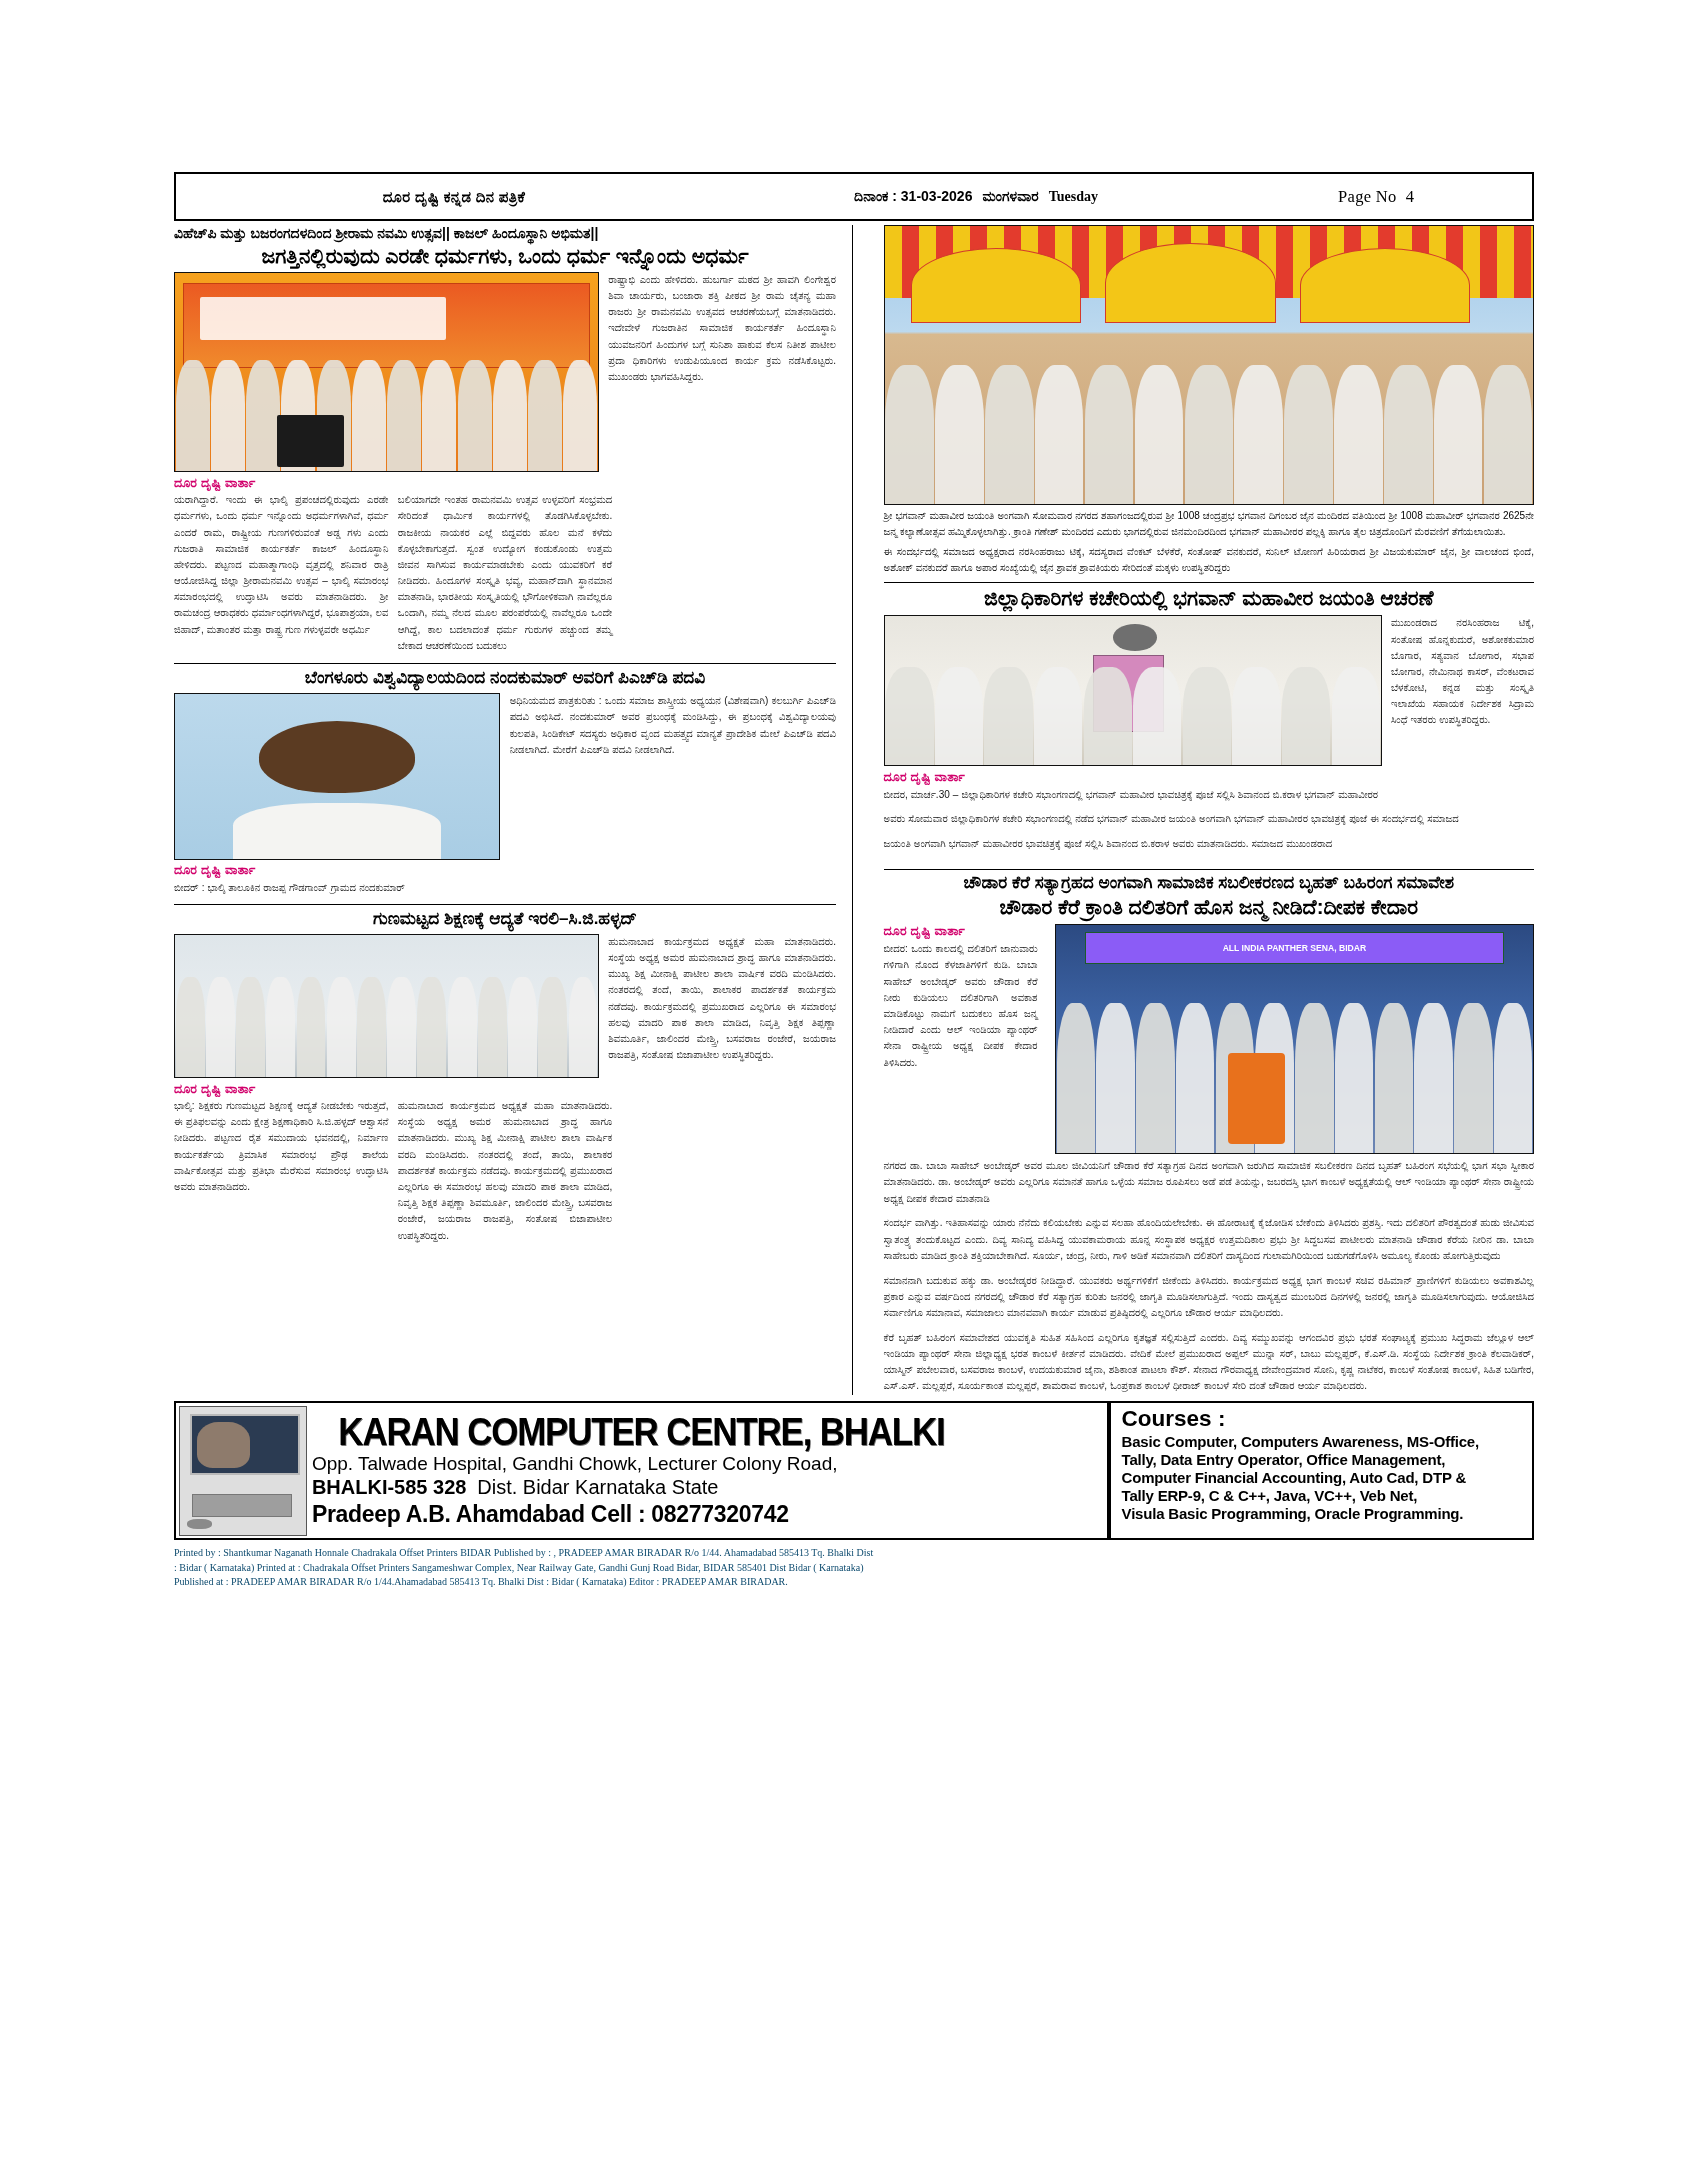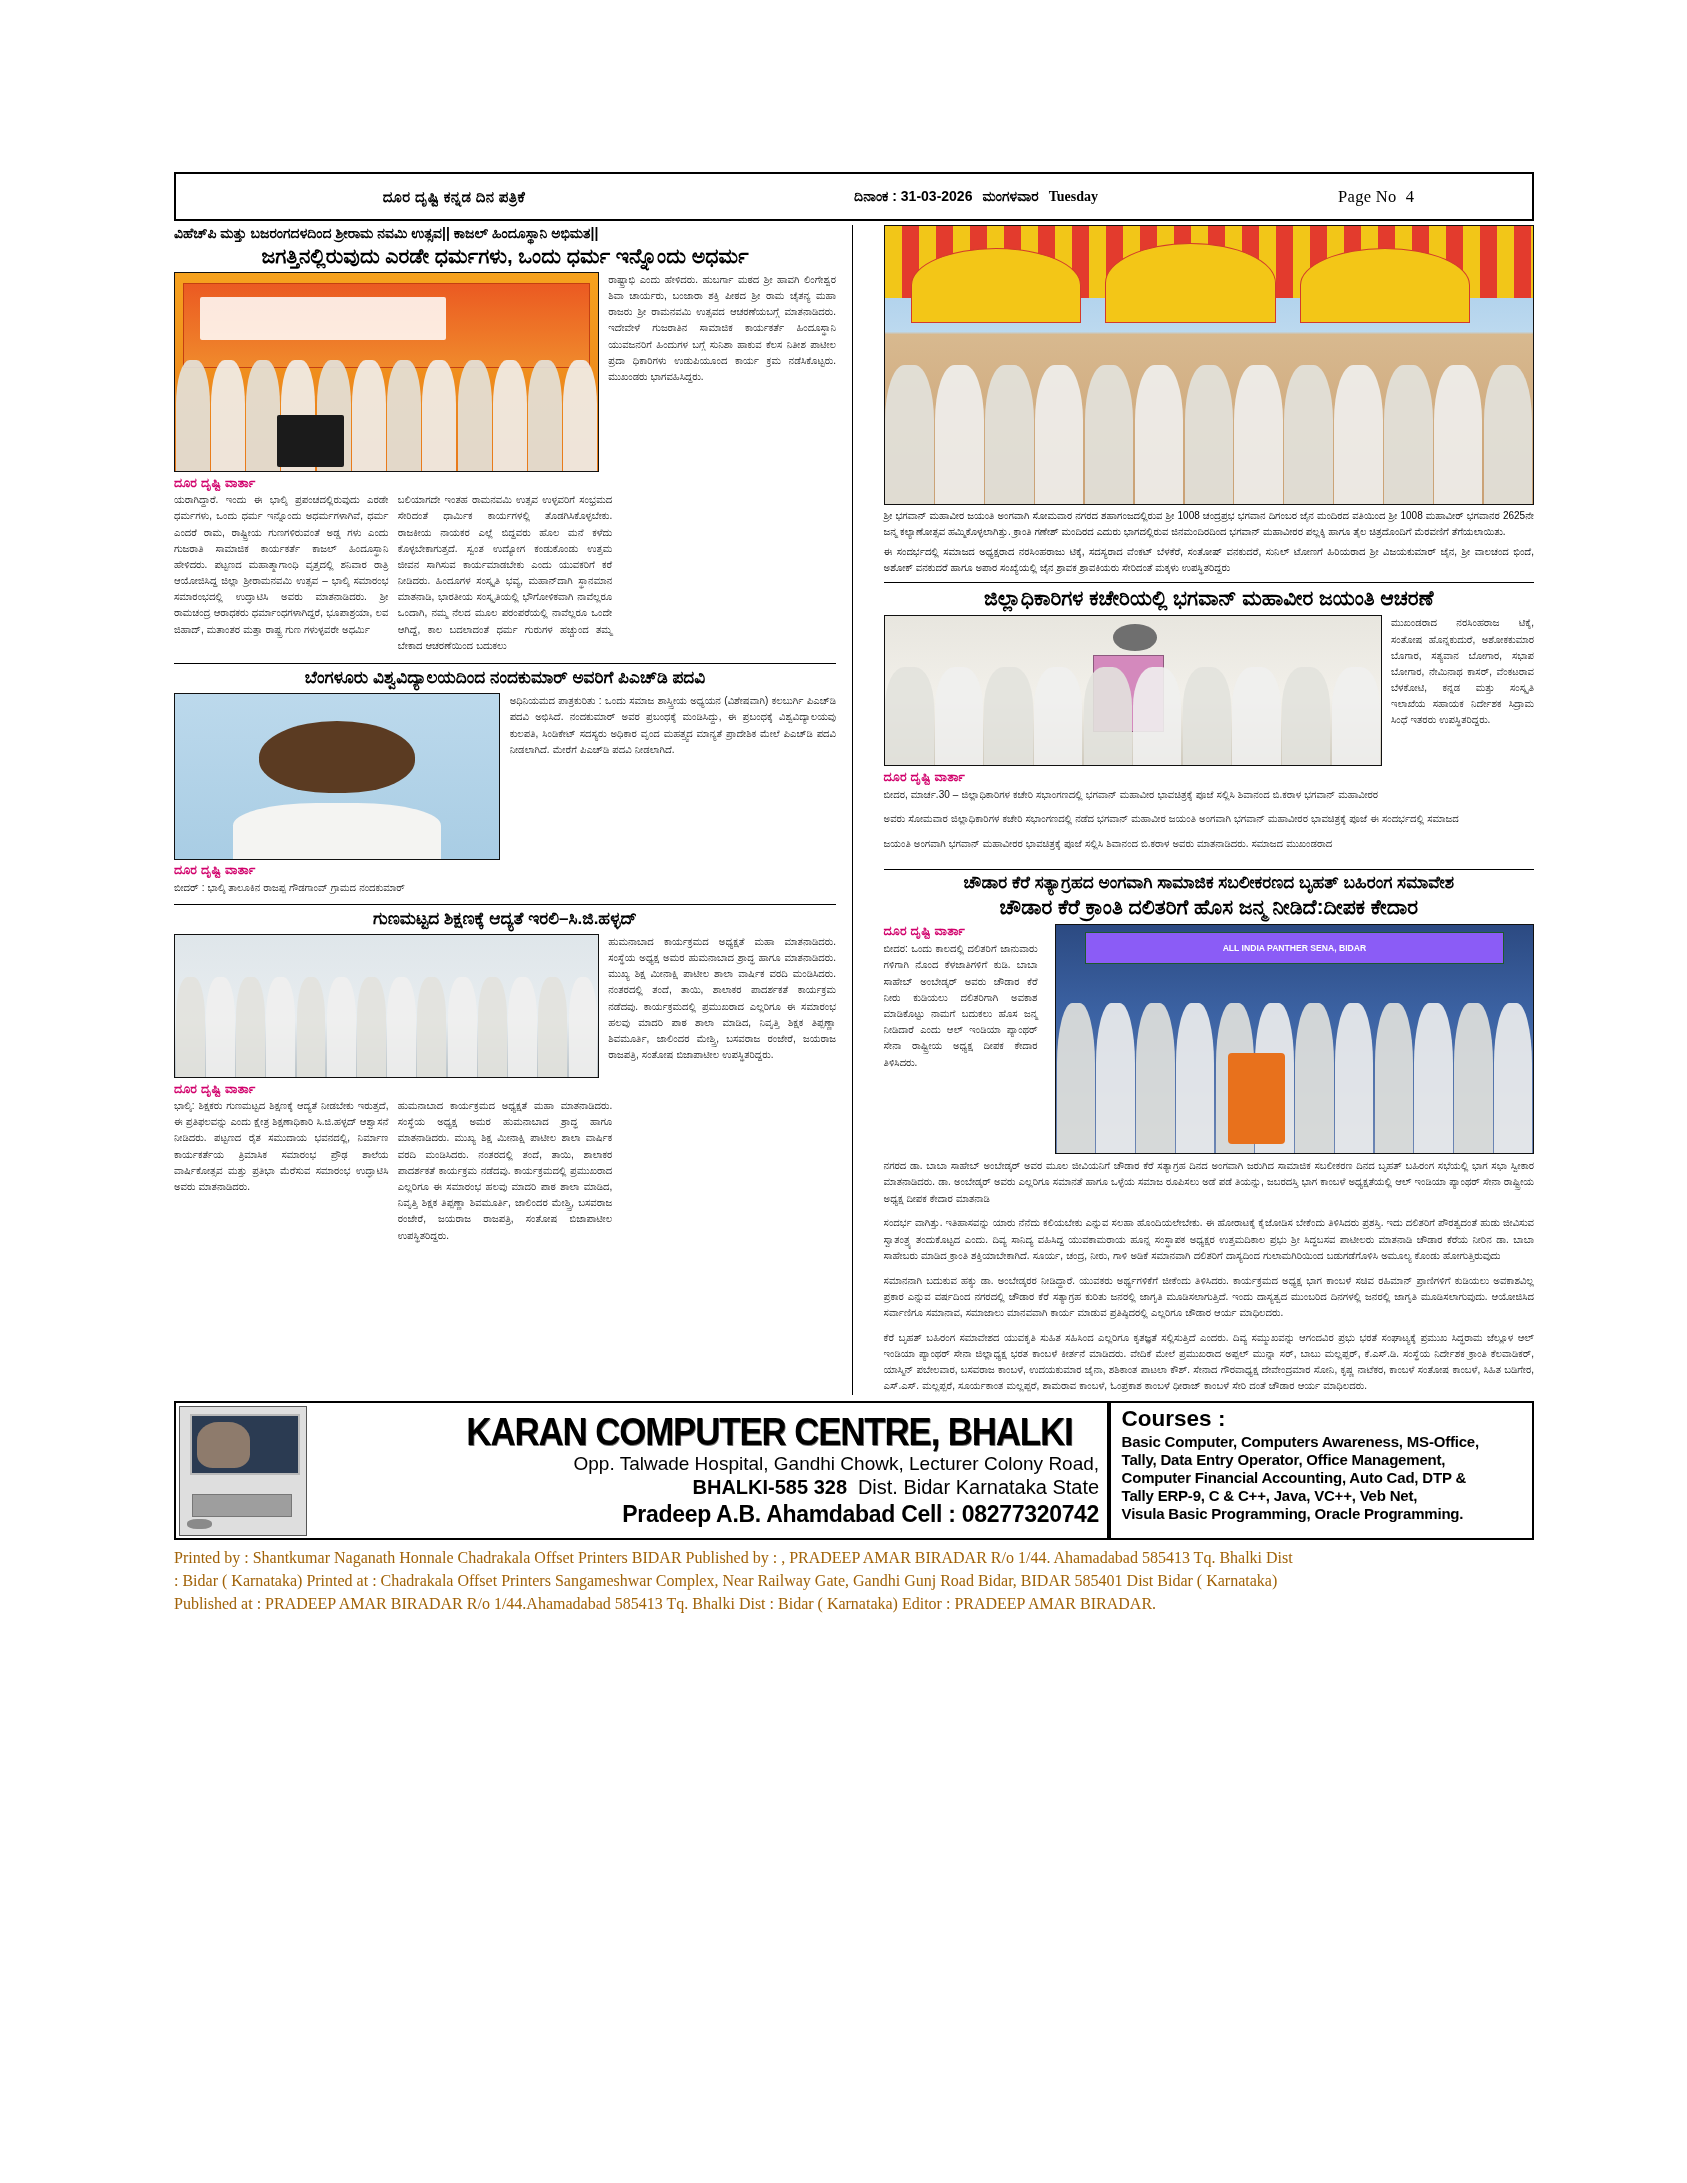--- a/index.html
+++ b/index.html
@@ -50,40 +50,40 @@
   .four > div{flex:1 1 0;}
   .two{display:flex;gap:9.3px;}
 
   
   .ad{
     border:2.6px double #000;margin-top:6.6px;display:flex;height:139px;box-sizing:border-box;
     background:#fff;
   }
   .ad-main{flex:1 1 auto;display:flex;border-right:2px solid #000;padding:2.6px;}
   .ad-img{width:126px;flex:0 0 126px;border:0.7px solid #555;position:relative;overflow:hidden;background:#dedede;}
-  .ad-txt{flex:1 1 auto;display:flex;flex-direction:column;justify-content:center;align-items:flex-end;padding:1.3px 5.3px;}
+  .ad-txt{flex:1 1 auto;display:flex;flex-direction:column;justify-content:center;align-items:flex-start;padding:1.3px 5.3px;}
   .ad-title{
     font-family:"Liberation Sans",sans-serif;font-weight:bold;font-size:38px;
     letter-spacing:-1.3px;transform:scaleX(.92);line-height:1;
     text-shadow:0.7px 0.7px 0 #777;
   }
   .ad-l2{font-family:"Liberation Sans",sans-serif;font-size:19px;line-height:1.1;margin-top:2.6px;}
   .ad-l3{font-family:"Liberation Sans",sans-serif;font-size:20px;line-height:1.15;margin-top:1.3px;}
   .ad-l3 b{font-weight:bold;}
   .ad-l4{font-family:"Liberation Sans",sans-serif;font-weight:bold;font-size:23px;margin-top:2px;letter-spacing:-0.3px;}
   .ad-courses{
     width:423px;flex:0 0 423px;padding:5.3px 6.6px 4px 10.6px;box-sizing:border-box;
     font-family:"Liberation Sans",sans-serif;border-left:2px solid #000;
   }
   .ad-courses .ch{font-weight:bold;font-size:22.5px;line-height:1;margin-bottom:2px;}
   .ad-courses .cl{font-weight:bold;font-size:15px;line-height:1.21;letter-spacing:-0.2px;}
 
   .imprint{
-    margin-top:6px;font-family:"Liberation Serif",serif;font-size:16px;line-height:1.45;
-    text-align:left;color:#a16207;
+    margin-top:6px;font-family:"Liberation Serif",serif;font-size:10px;line-height:1.45;
+    text-align:left;color:#0c4a6e;
   }
 
   .phcap{font-family:"Liberation Sans",sans-serif;font-size:10px;line-height:1.6;text-align:justify;margin-top:3.3px;}
 
   
   .ph-inner{position:absolute;inset:0;}
   .stage{background:linear-gradient(#f6a21e,#e8791b);}
   .crowd{background:linear-gradient(180deg,#9fc7e8 0%,#bcd9ef 38%,#d8b98f 39%,#c9a074 100%);}
   .office{background:linear-gradient(180deg,#e8e6df 0%,#f2f0ea 55%,#cfcabd 100%);}
   .portrait{background:linear-gradient(180deg,#bcd9ec,#a9cde4);}

